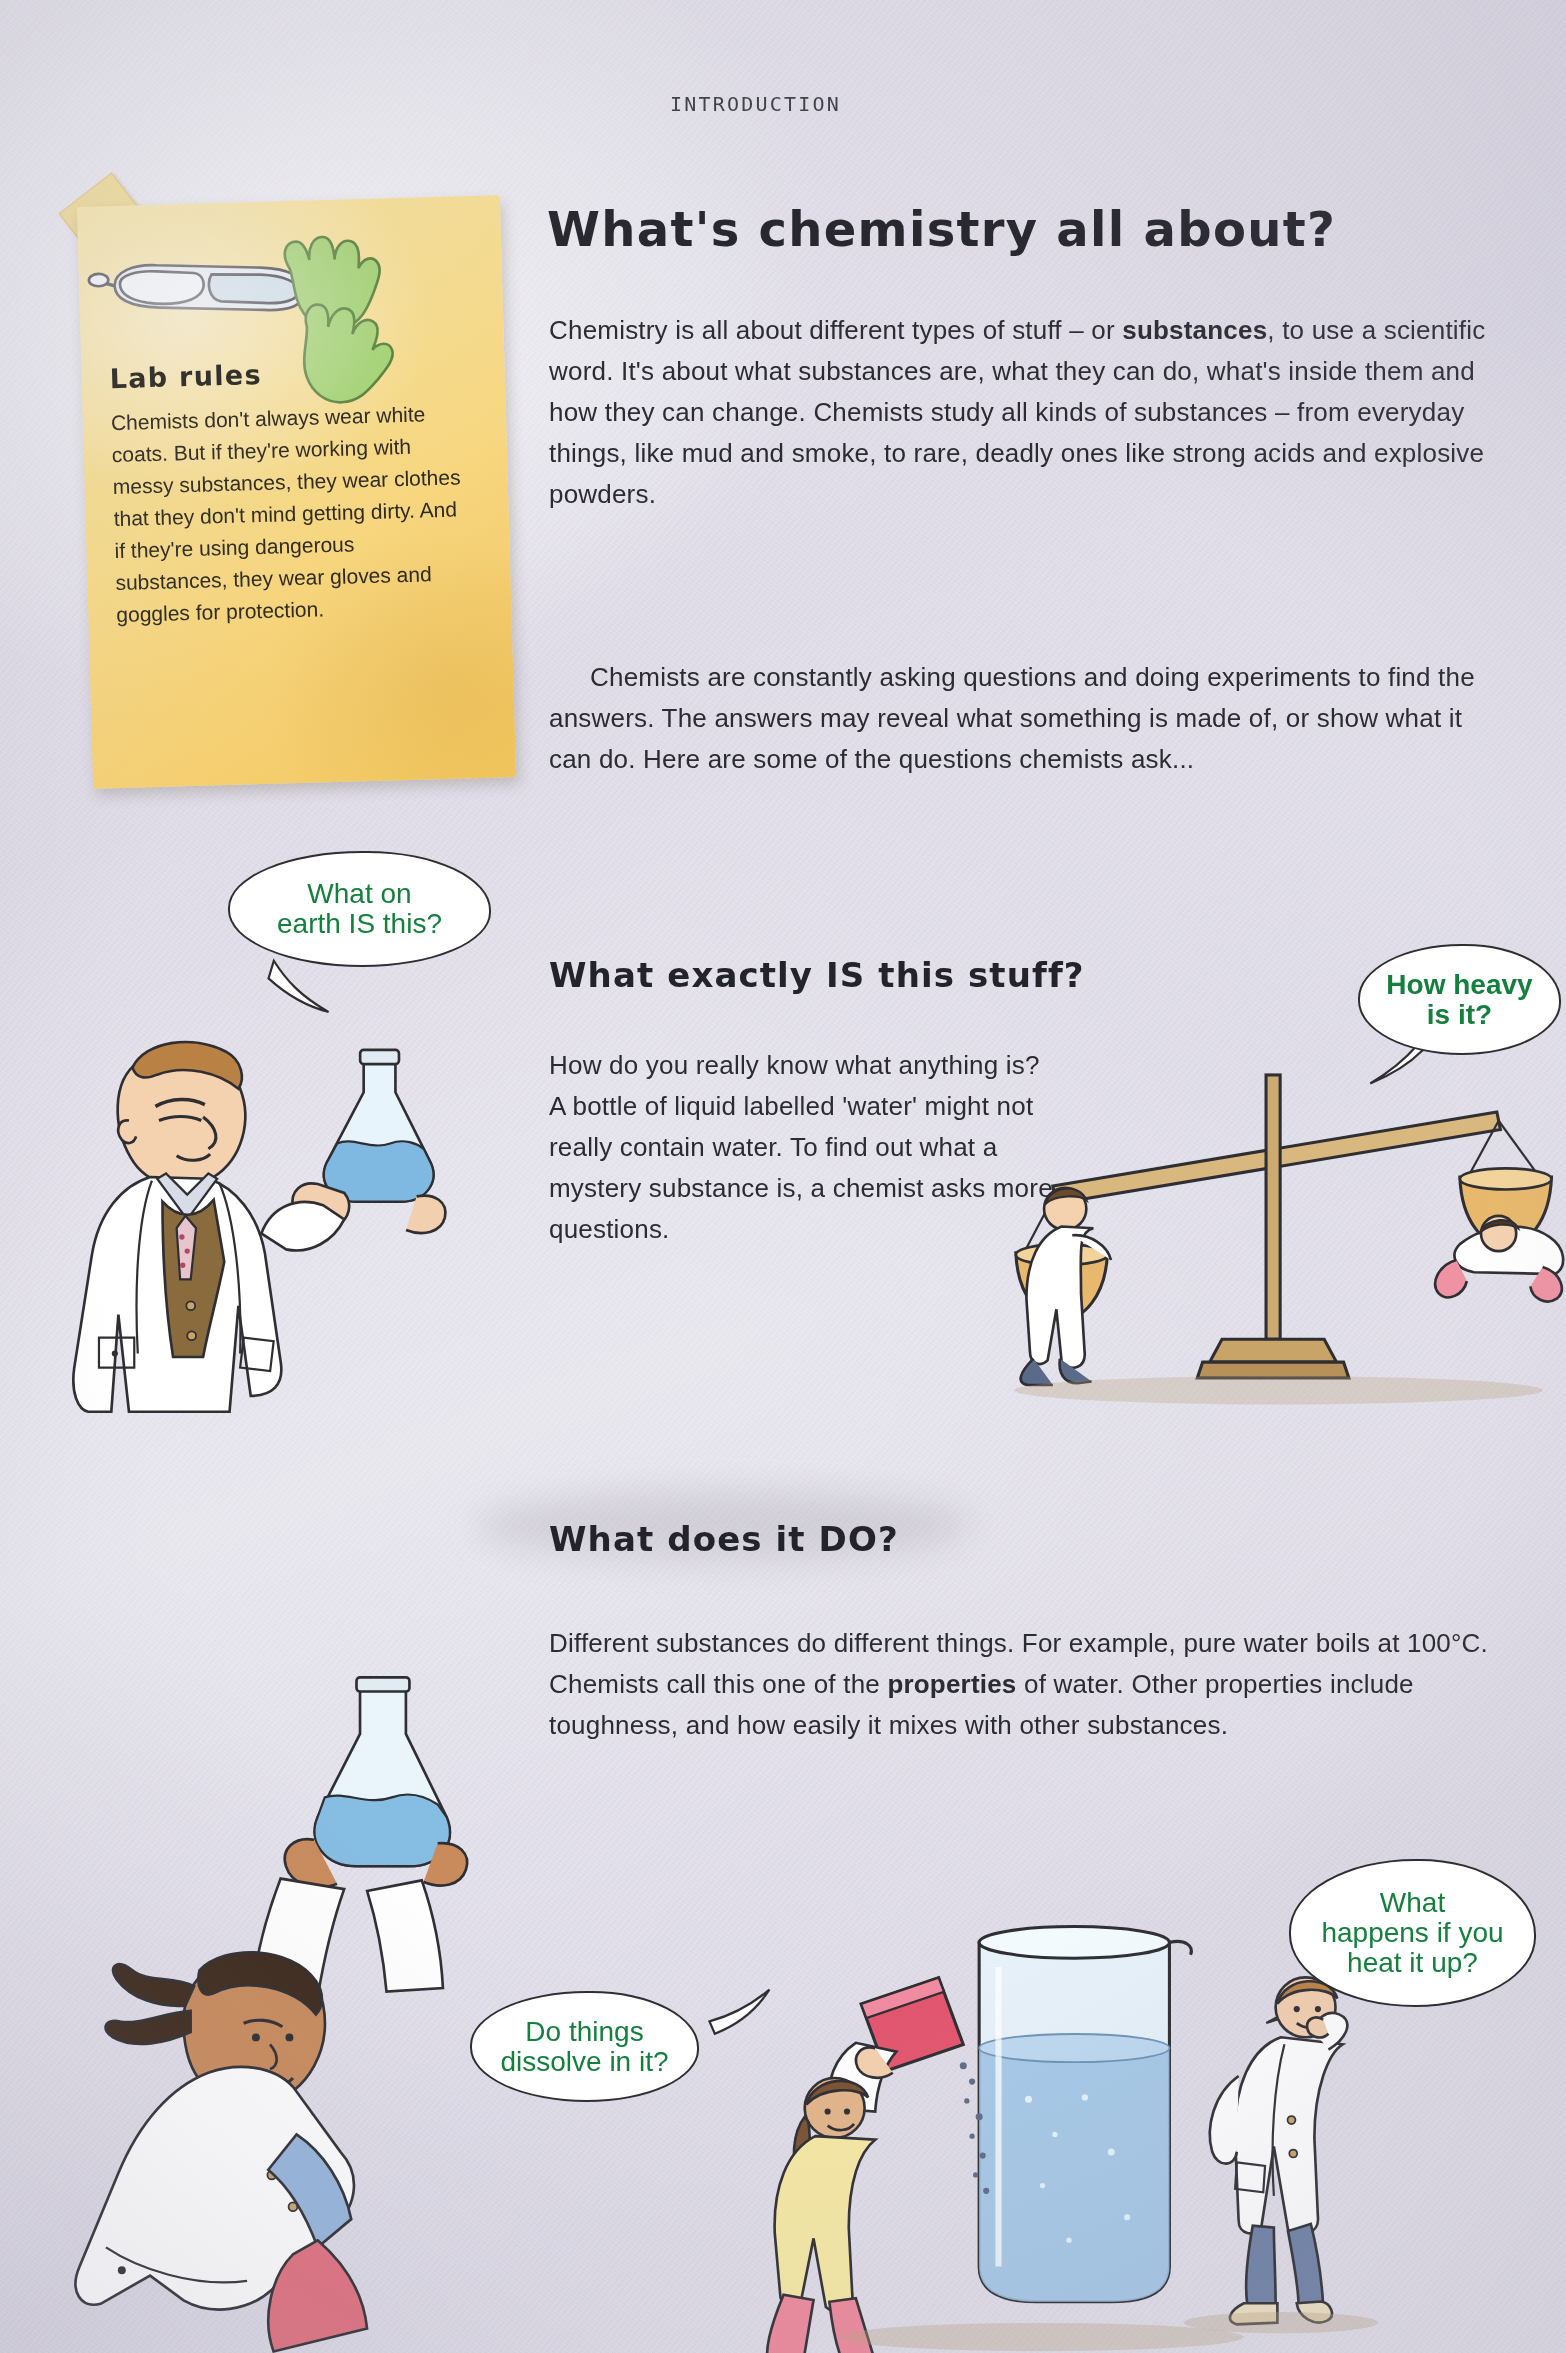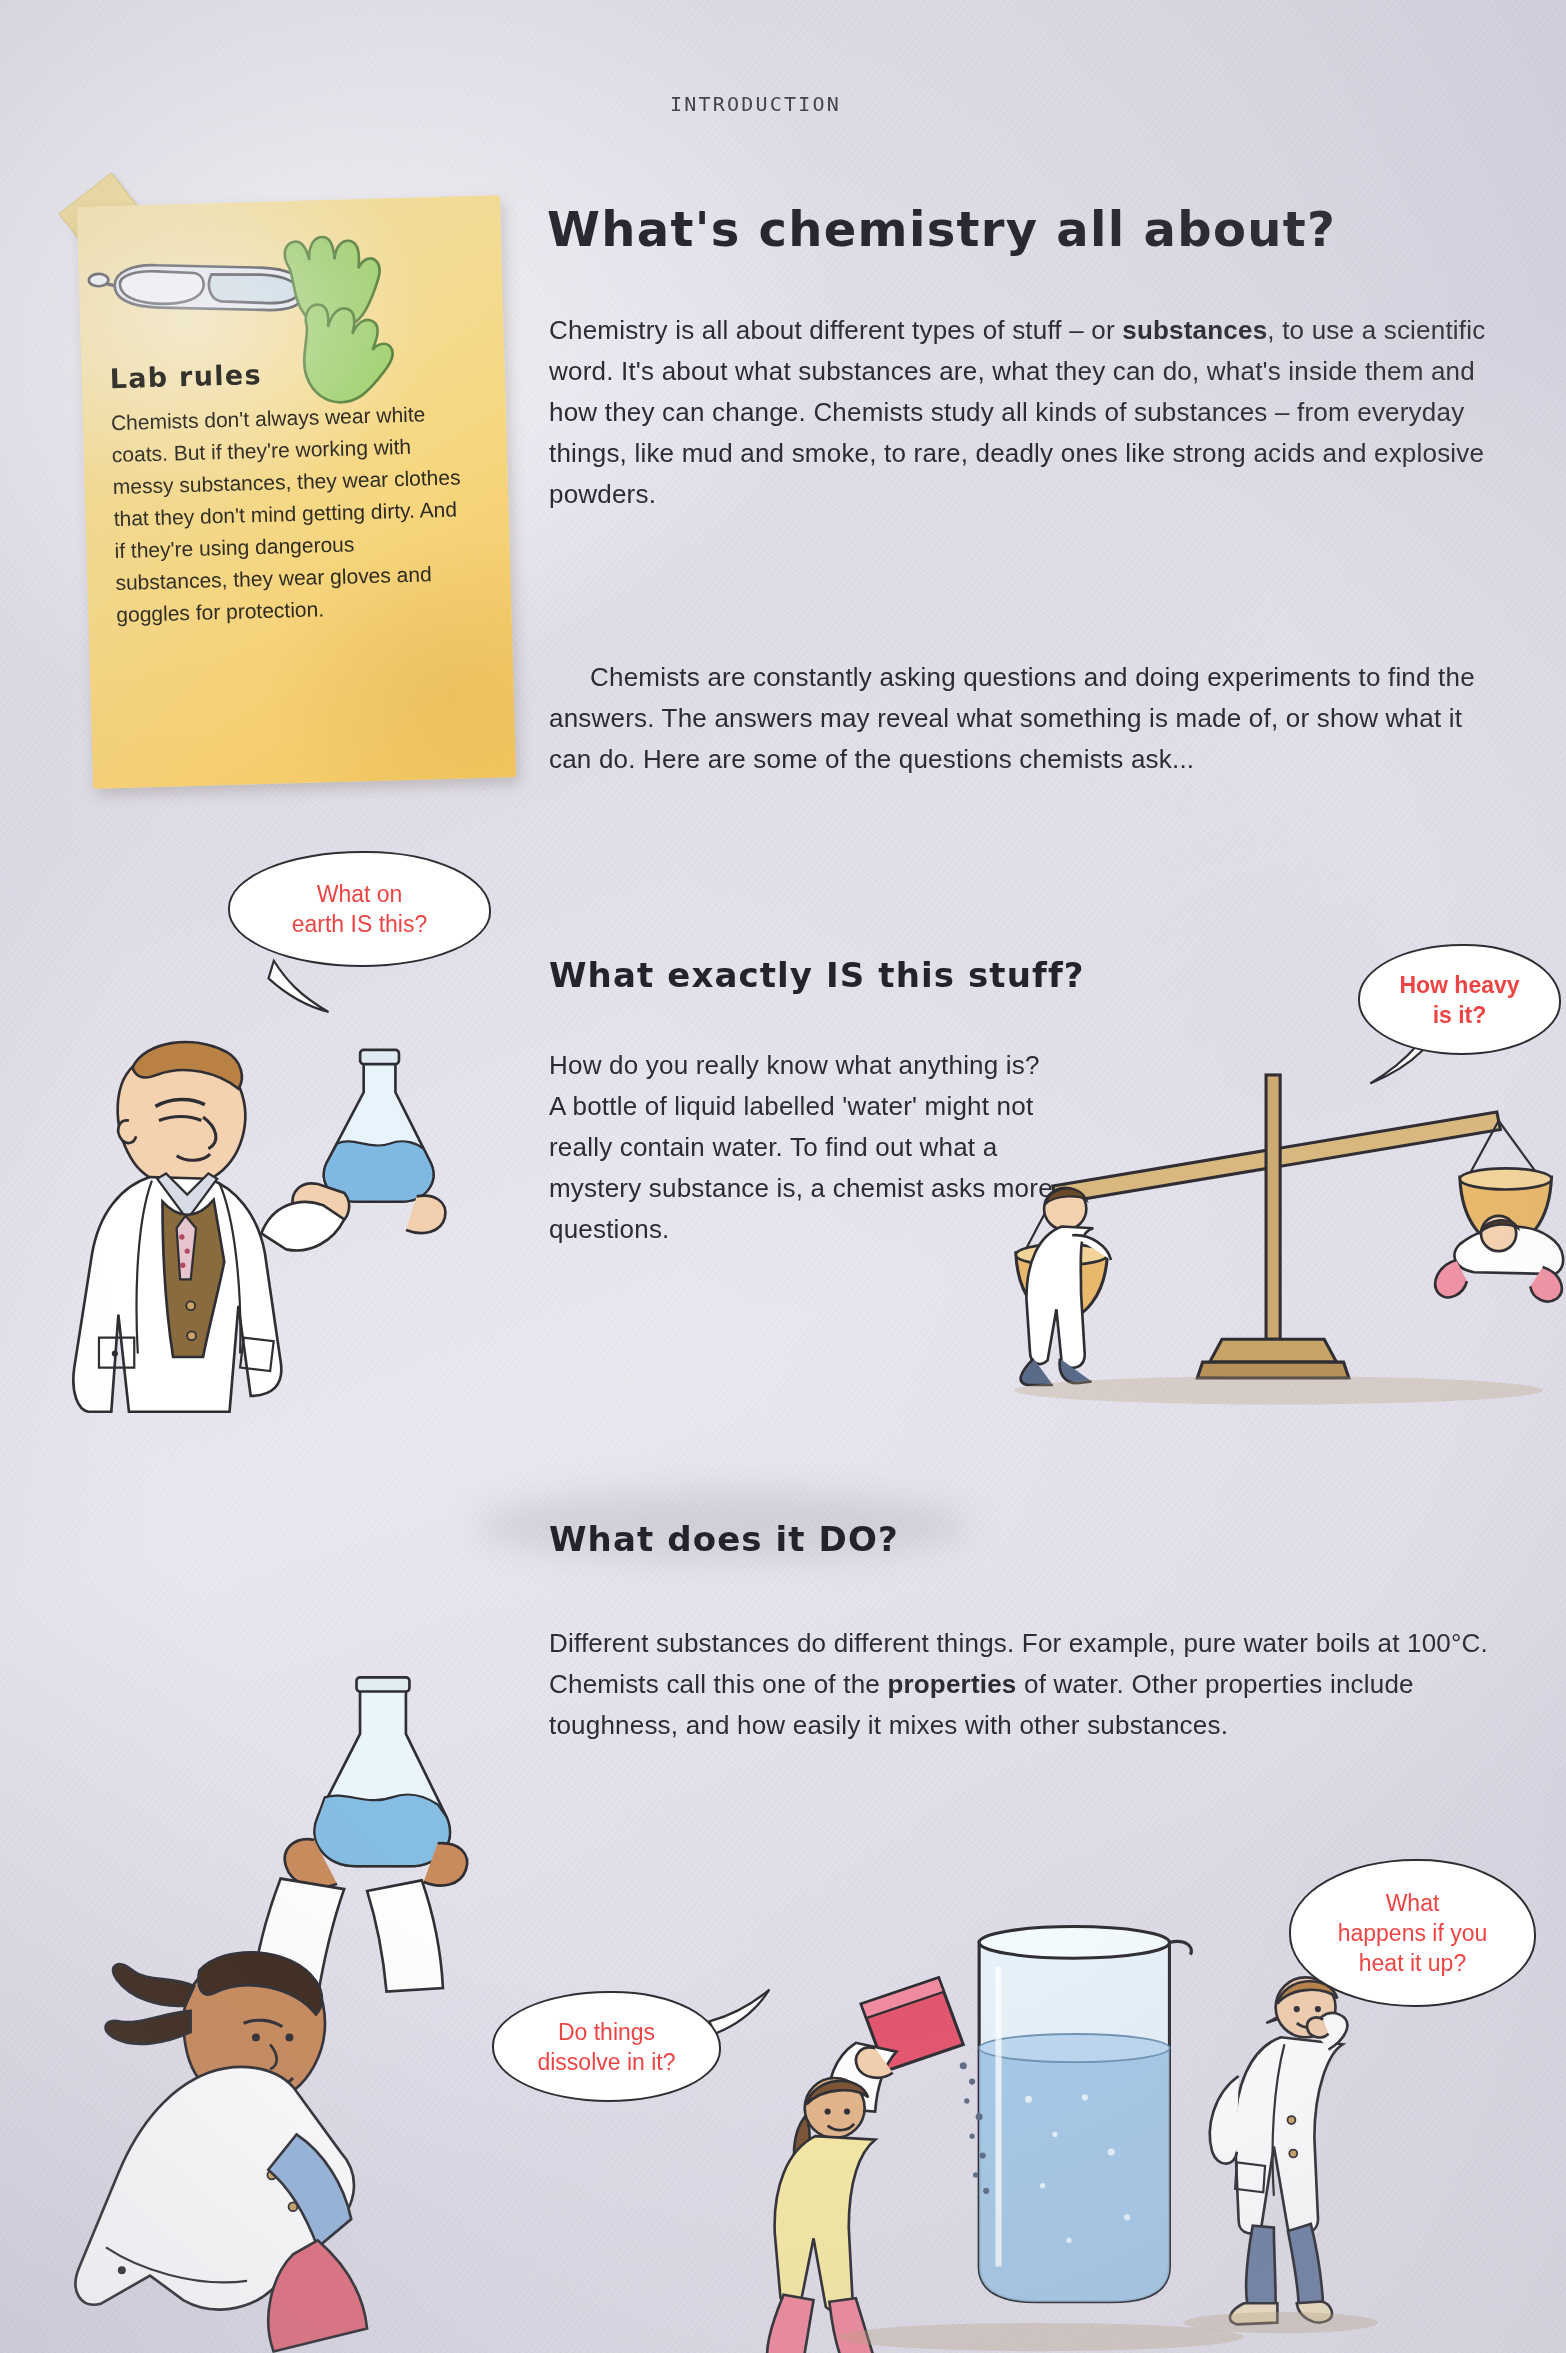--- a/index.html
+++ b/index.html
@@ -136,23 +136,23 @@
   .bubble {
     position: absolute;
     background: #ffffff;
     border: 2.2px solid #2e2e33;
     border-radius: 52% 48% 50% 52% / 50% 52% 48% 50%;
     display: flex;
     align-items: center;
     justify-content: center;
     text-align: center;
     font-family: "Liberation Sans", sans-serif;
-    font-size: 23px;
+    font-size: 28px;
     line-height: 30px;
-    color: #ef4444;
+    color: #15803d;
     padding: 8.8px 12.3px;
     box-sizing: border-box;
     z-index: 12;
   }
 
   
   .art { position: absolute; }
   .art svg { display: block; overflow: visible; }
 
   .shadow-blob {
@@ -234,21 +234,21 @@
 
 <div class="bubble" style="left:1358px; top:944px; width:203px; height:111px;font-weight:bold;">
   <span>How heavy<br>is it?</span>
 </div>
 <div class="art" style="left:1365px; top:1041px;">
   <svg width="79" height="62" viewBox="0 0 90 70">
     <path d="M60 4 C 46 20, 30 34, 6 48 C 26 40, 48 28, 66 10 Z" fill="#ffffff" stroke="#2e2e33" stroke-width="2.5"></path>
   </svg>
 </div>
 
-<div class="bubble" style="left:492px; top:1991px; width:229px; height:111px;">
+<div class="bubble" style="left:470px; top:1991px; width:229px; height:111px;">
   <span>Do things<br>dissolve in it?</span>
 </div>
 <div class="art" style="left:706px; top:1986px;">
   <svg width="88" height="62" viewBox="0 0 100 70">
     <path d="M4 40 C 26 34, 48 24, 72 4 C 58 26, 36 44, 10 54 Z" fill="#ffffff" stroke="#2e2e33" stroke-width="2.5"></path>
   </svg>
 </div>
 
 <div class="bubble" style="left:1289px; top:1859px; width:247px; height:148px;">
   <span>What<br>happens if you<br>heat it up?</span>

